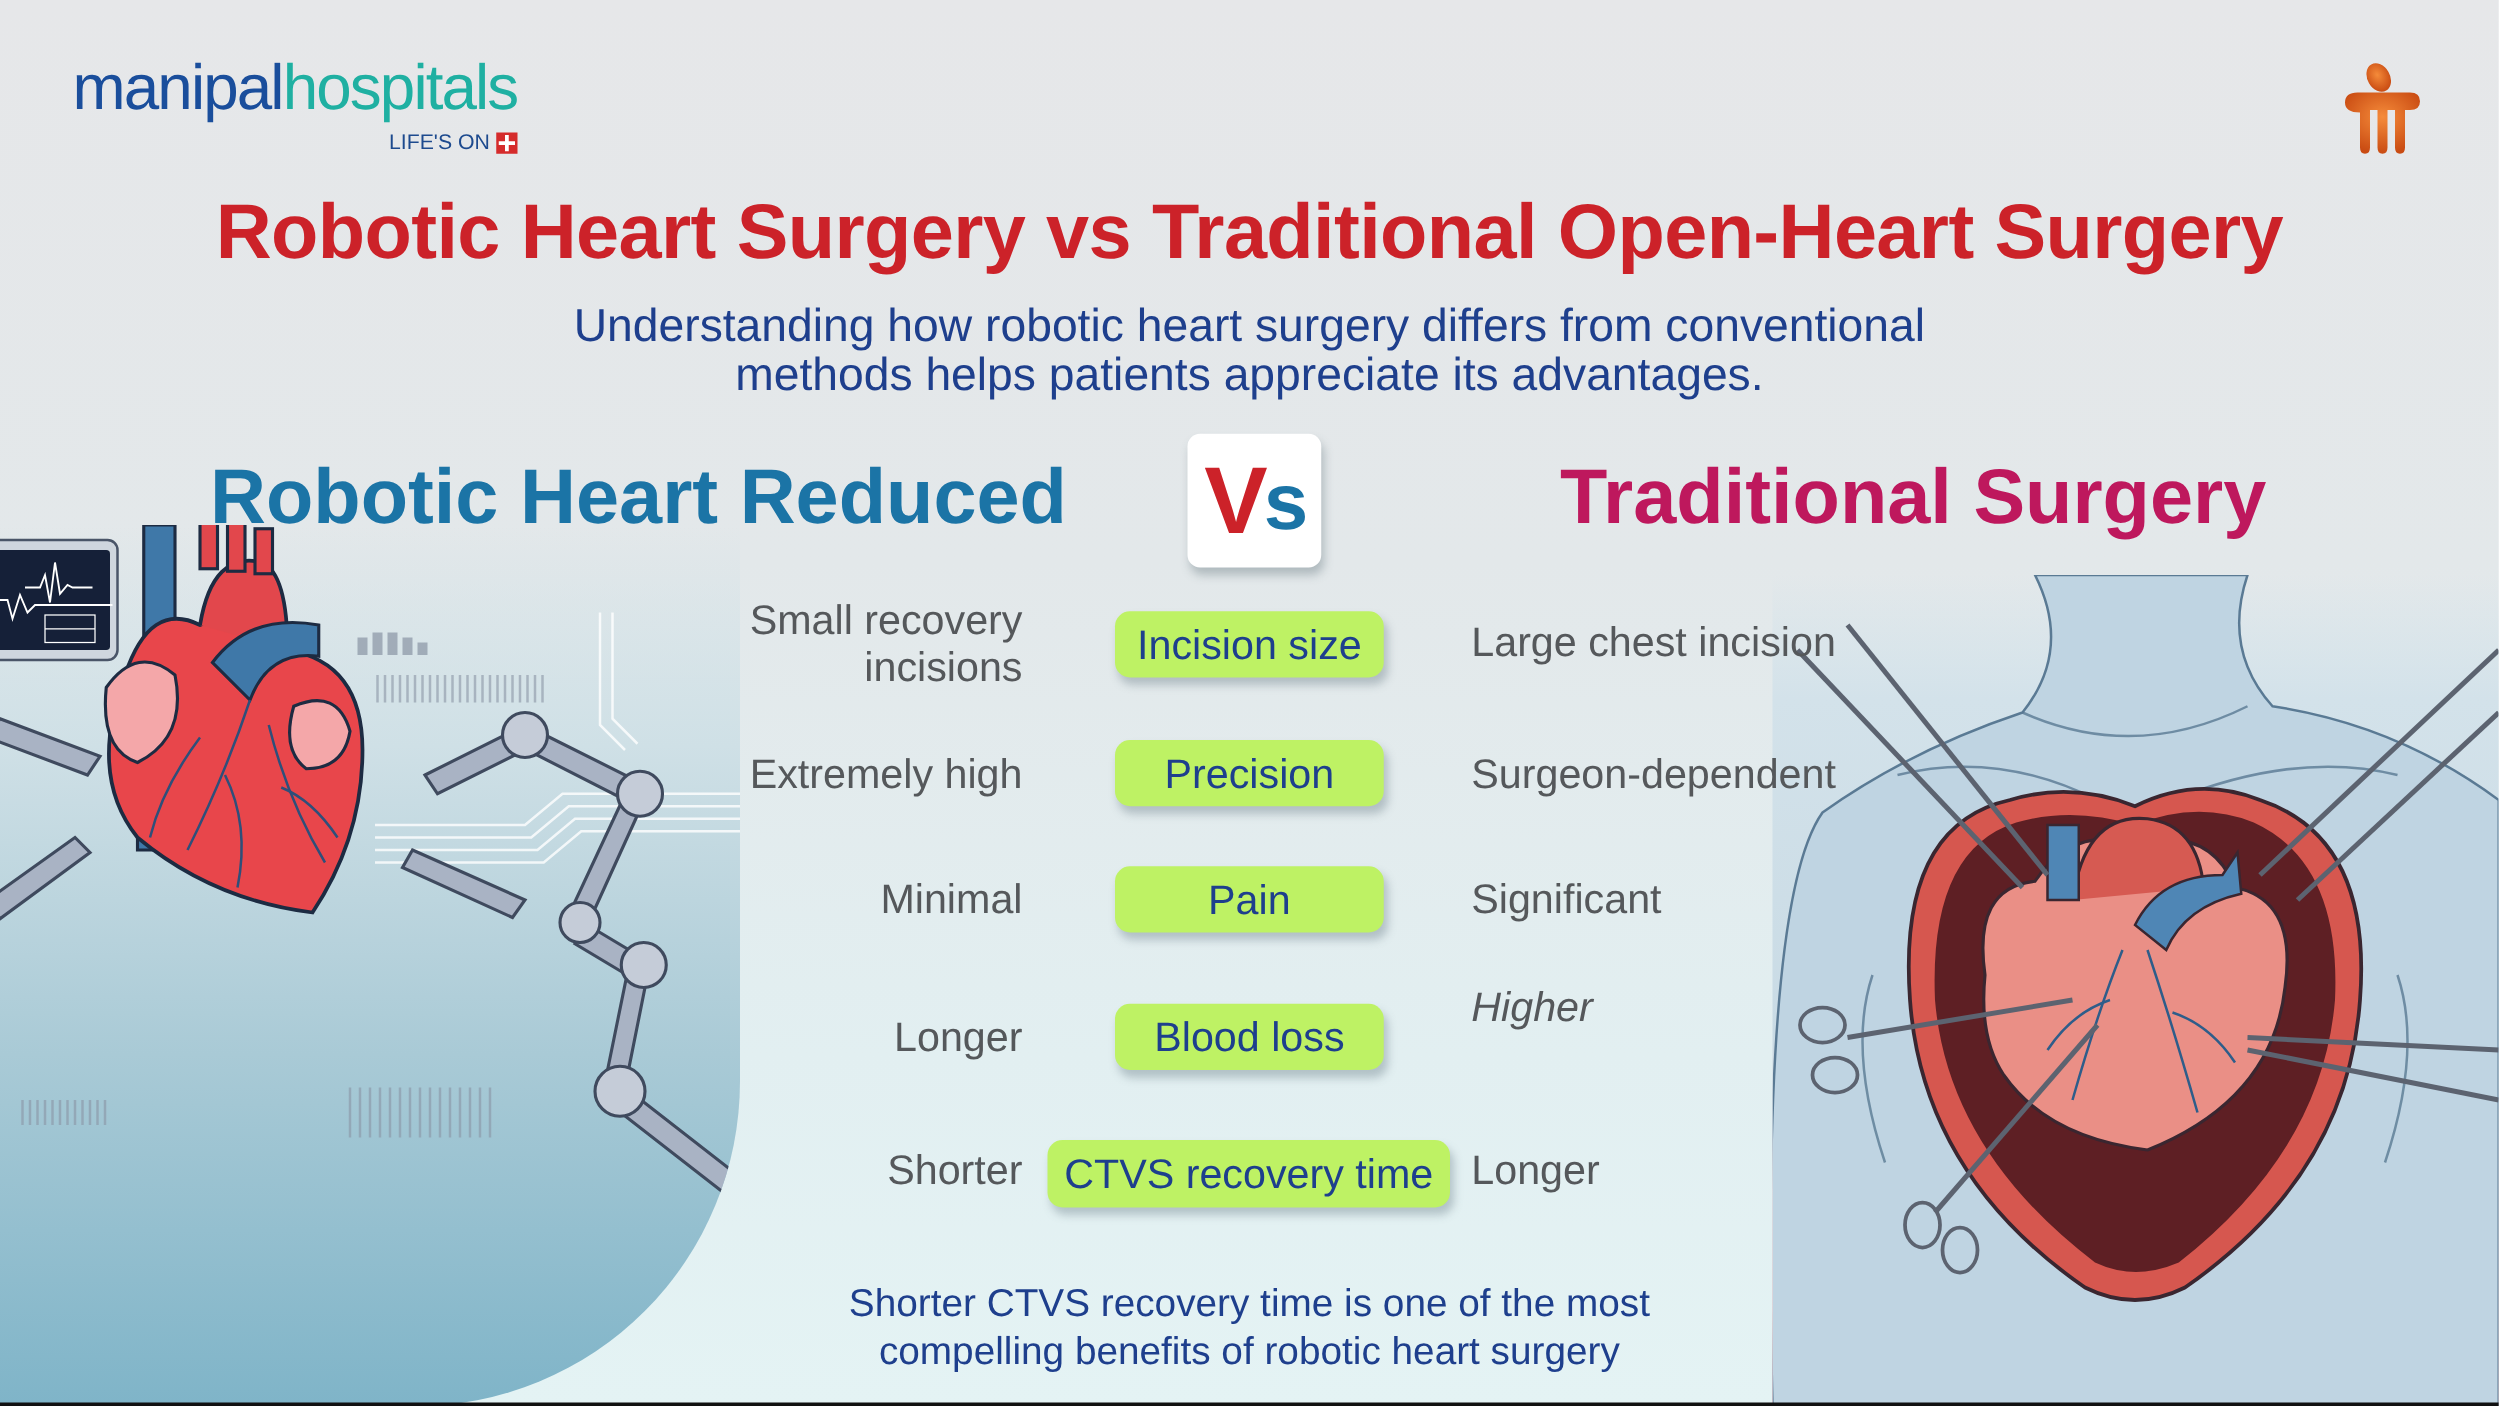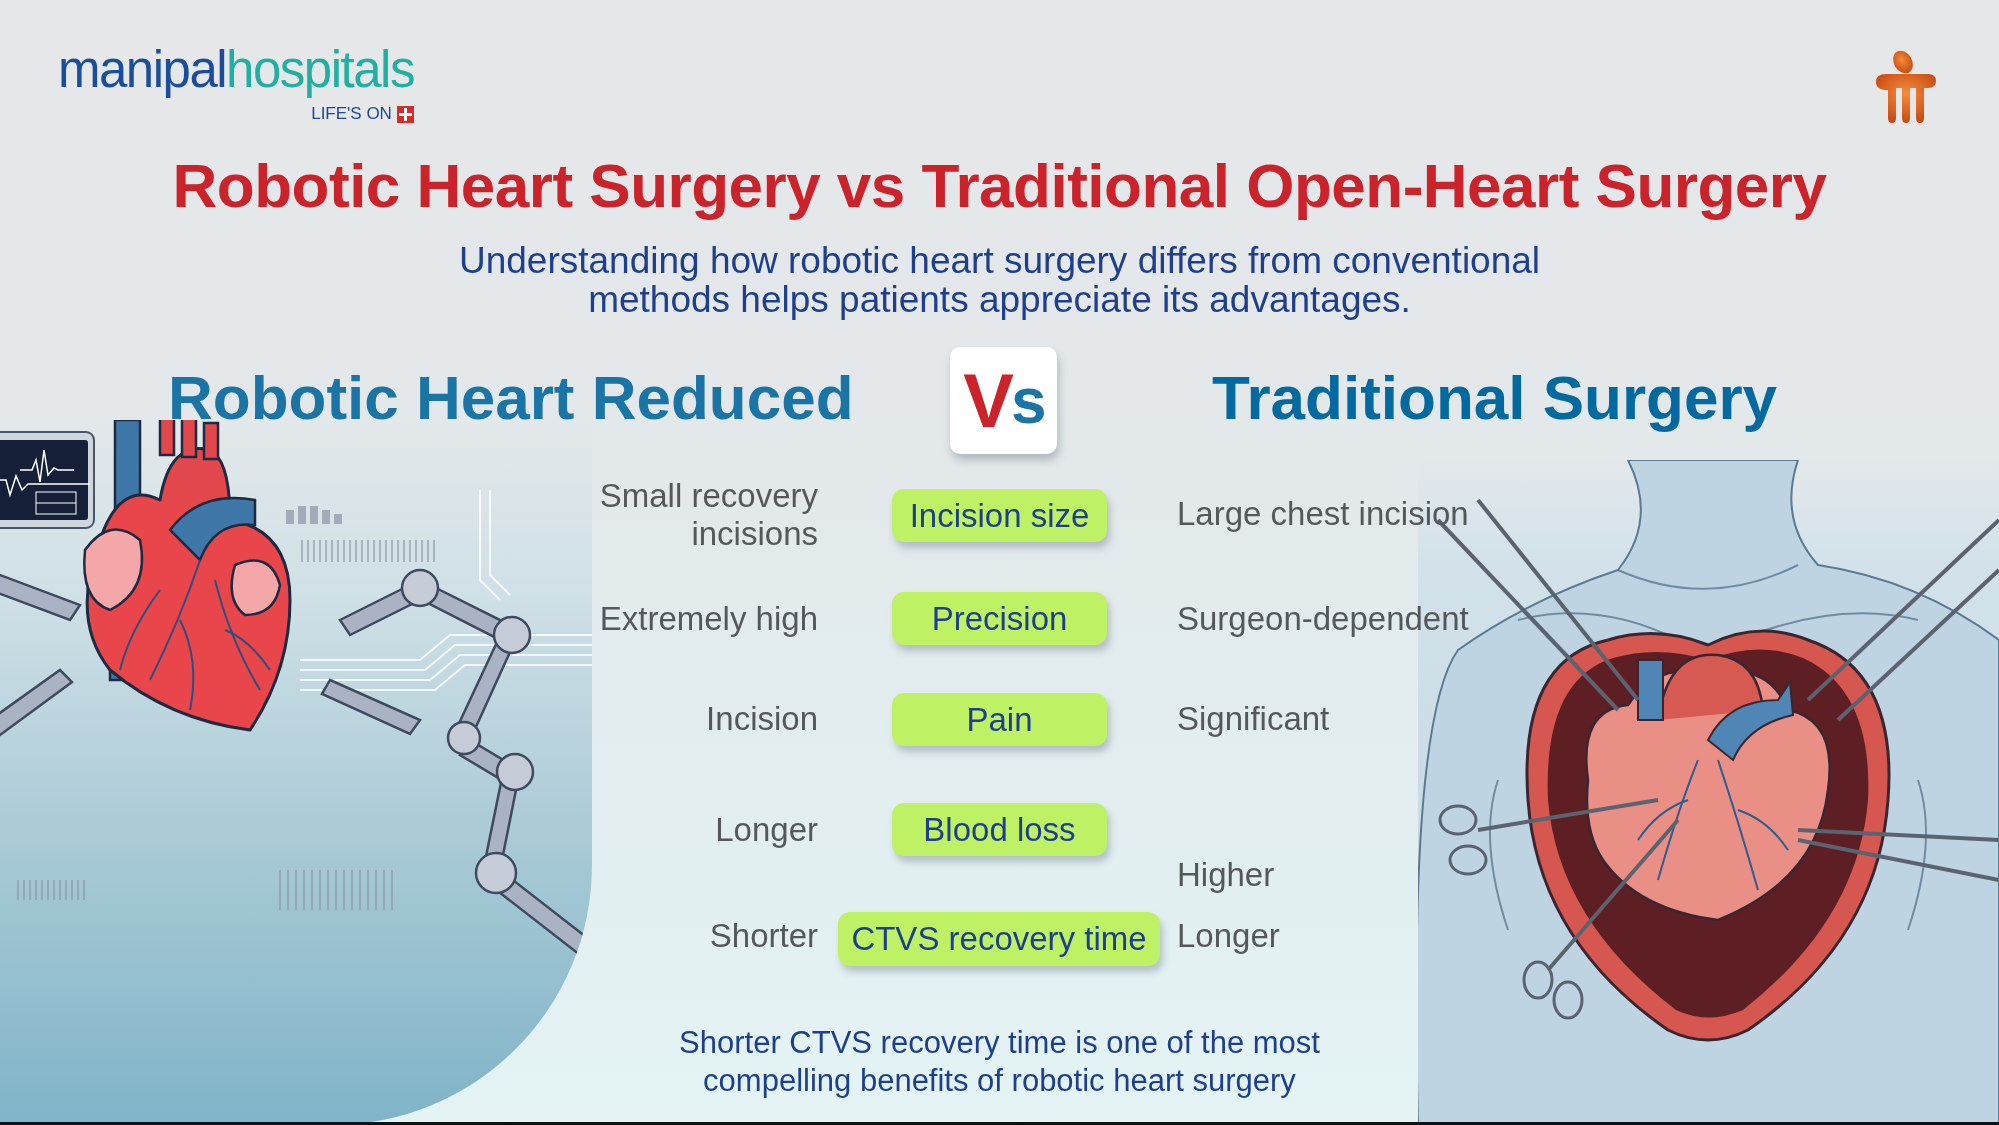--- a/index.html
+++ b/index.html
@@ -29,21 +29,21 @@
     left: 0; width: 1999px; top: 150px; text-align: center;
     font-size: 62px; font-weight: 700; color: #cc2229; letter-spacing: -0.5px;
   }
   .subtitle {
     left: 0; width: 1999px; top: 241px; text-align: center;
     font-size: 37px; color: #1e3f8d; line-height: 39px;
   }
 
   
   .col-left { left: 168px; top: 362px; font-size: 62px; font-weight: 700; color: #1b74a6; white-space: nowrap; }
-  .col-right { left: 1212px; top: 362px; font-size: 62px; font-weight: 700; color: #0369a1; white-space: nowrap; }
+  .col-right { left: 1248px; top: 362px; font-size: 62px; font-weight: 700; color: #be185d; white-space: nowrap; }
   .vs-box {
     left: 950px; top: 347px; width: 107px; height: 107px;
     background: #ffffff; border-radius: 10px;
     box-shadow: 2px 6px 8px rgba(80,100,110,0.35);
     display: flex; align-items: center; justify-content: center;
     font-size: 76px; font-weight: 700; letter-spacing: -3px;
   }
   .vs-v { color: #cc2229; }
   .vs-s { color: #1b74a6; font-size: 64px; }
 
@@ -243,27 +243,27 @@
   <div>Small recovery</div>
   <div>incisions</div>
 </div>
 <div class="abs pill" style="left:892px; top:489px; width:215px; height:53px;">Incision size</div>
 <div class="abs row-right" style="top:495px;">Large chest incision</div>
 
 <div class="abs row-left" style="top:600px;">Extremely high</div>
 <div class="abs pill" style="left:892px; top:592px; width:215px; height:53px;">Precision</div>
 <div class="abs row-right" style="top:600px;">Surgeon-dependent</div>
 
-<div class="abs row-left" style="top:700px;">Incision</div>
+<div class="abs row-left" style="top:700px;">Minimal</div>
 <div class="abs pill" style="left:892px; top:693px; width:215px; height:53px;">Pain</div>
 <div class="abs row-right" style="top:700px;">Significant</div>
 
 <div class="abs row-left" style="top:811px;">Longer</div>
 <div class="abs pill" style="left:892px; top:803px; width:215px; height:53px;">Blood loss</div>
-<div class="abs row-right" style="top:856px;">Higher</div>
+<div class="abs row-right" style="top:787px;font-style:italic;">Higher</div>
 
 <div class="abs row-left" style="top:917px;">Shorter</div>
 <div class="abs pill" style="left:838px; top:912px; width:322px; height:54px;">CTVS recovery time</div>
 <div class="abs row-right" style="top:917px;">Longer</div>
 
 <div class="abs footer-note">
   <div>Shorter CTVS recovery time is one of the most</div>
   <div>compelling benefits of robotic heart surgery</div>
 </div>
 

